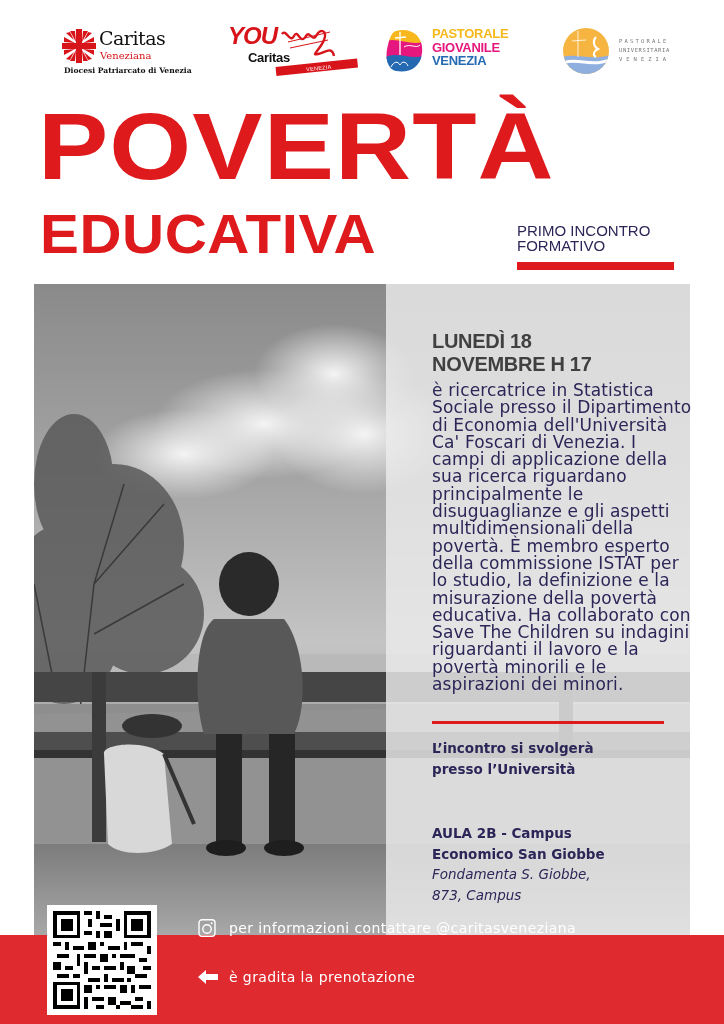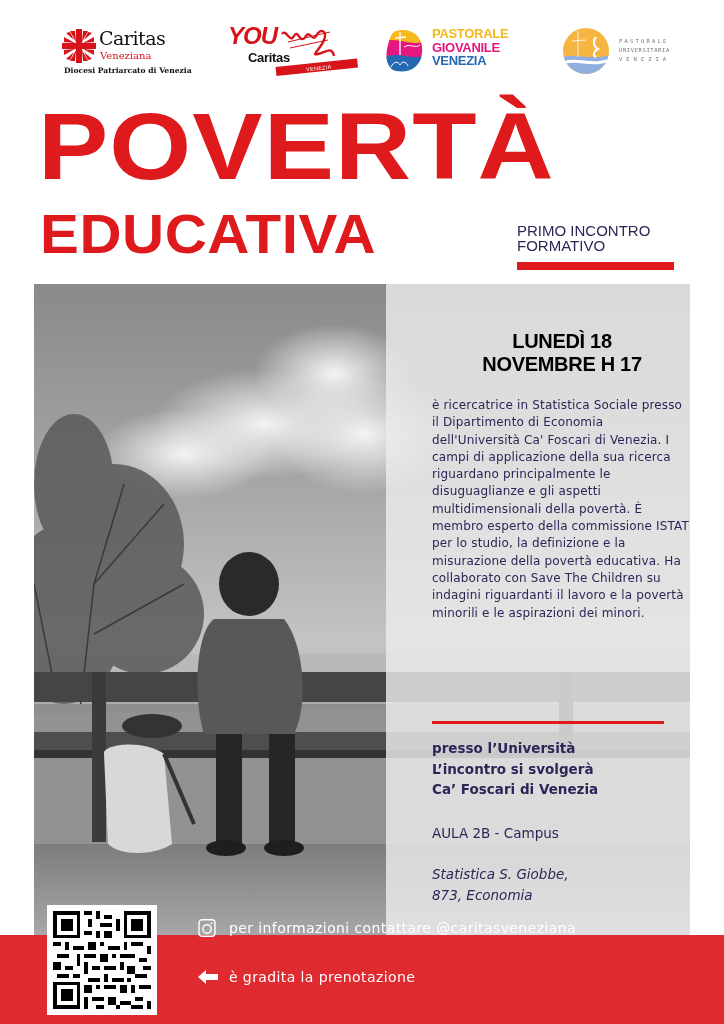--- a/index.html
+++ b/index.html
@@ -40,26 +40,26 @@
   .tag { position: absolute; left: 517px; top: 223px; font-family: "Liberation Sans", sans-serif; font-size: 15px; line-height: 15px; color: #2b2657; }
   .tag-bar { position: absolute; left: 517px; top: 262px; width: 157px; height: 8px; background: #df1a1d; }
 
   
   .photo { position: absolute; left: 34px; top: 284px; width: 656px; height: 652px; overflow: hidden; background: linear-gradient(180deg, #8a8a8a 0%, #a5a5a5 30%, #c4c4c4 55%, #b7b7b7 62%, #8f8f8f 70%, #9d9d9d 85%, #b2b2b2 100%); }
   .photo svg { position: absolute; left: 0; top: 0; }
 
   .overlay { position: absolute; left: 352px; top: 0; width: 304px; height: 652px; background: rgba(236,236,236,0.82); }
 
   .info { position: absolute; left: 432px; top: 330px; width: 260px; color: #2b2657; }
-  .date { font-family: "Liberation Sans", sans-serif; font-weight: bold; font-size: 20px; line-height: 23px; color: #000000; letter-spacing: -0.3px; text-align: center; }
+  .date { font-family: "Liberation Sans", sans-serif; font-weight: bold; font-size: 20px; line-height: 23px; color: #404040; letter-spacing: -0.3px; }
   .speaker { margin-top: 18px; font-family: "DejaVu Sans", sans-serif; font-weight: bold; font-size: 12.5px; letter-spacing: 0.7px; color: #2b2657; }
-  .bio { margin-top: 21px; font-family: "DejaVu Sans", sans-serif; font-size: 12px; line-height: 17.3px; color: #2b2657; letter-spacing: 0.15px; }
+  .bio { margin-top: 6px; font-family: "DejaVu Sans", sans-serif; font-size: 17px; line-height: 17.3px; color: #2b2657; letter-spacing: 0.15px; }
   .sep { position: absolute; left: 432px; top: 721px; width: 232px; height: 3px; background: #df1a1d; }
   .venue { position: absolute; left: 432px; top: 738px; width: 260px; font-family: "DejaVu Sans", sans-serif; font-weight: bold; font-size: 13.5px; line-height: 20.5px; color: #2b2657; }
-  .room { position: absolute; left: 432px; top: 823px; width: 260px; font-family: "DejaVu Sans", sans-serif; font-weight: normal; font-size: 13.5px; line-height: 20.5px; color: #2b2657; }
+  .room { position: absolute; left: 432px; top: 823px; width: 260px; font-family: "DejaVu Sans", sans-serif; font-weight: bold; font-size: 13.5px; line-height: 20.5px; color: #2b2657; }
   .address { position: absolute; left: 432px; top: 864px; width: 260px; font-family: "DejaVu Sans", sans-serif; font-style: italic; font-size: 13.5px; line-height: 20.5px; color: #2b2657; }
 
   
   .footer { position: absolute; left: 0; top: 935px; width: 724px; height: 89px; background: #df2a30; }
   .qr { position: absolute; left: 47px; top: 905px; width: 110px; height: 110px; background: #fff; padding: 6px; }
   .qr svg { width: 98px; height: 98px; display: block; }
   .foot-line { position: absolute; left: 197px; font-family: "DejaVu Sans", sans-serif; font-size: 14px; color: #fff; letter-spacing: 0.4px; white-space: nowrap; display: flex; align-items: center; }
   .foot-line1 { top: 952px; margin-top: 16px; }
   .foot-line2 { top: 919px; }
   .foot-icon { width: 22px; height: 18px; margin-right: 10px; display: inline-block; }
@@ -221,30 +221,30 @@
 
 <div class="info">
   <div class="date">
     <div>LUNEDÌ 18</div>
     <div>NOVEMBRE H 17</div>
   </div>
   <p class="bio">è ricercatrice in Statistica Sociale presso il Dipartimento di Economia dell'Università Ca' Foscari di Venezia. I campi di applicazione della sua ricerca riguardano principalmente le disuguaglianze e gli aspetti multidimensionali della povertà. È membro esperto della commissione ISTAT per lo studio, la definizione e la misurazione della povertà educativa. Ha collaborato con Save The Children su indagini riguardanti il lavoro e la povertà minorili e le aspirazioni dei minori.</p>
 </div>
 <div class="sep"></div>
 <div class="venue">
+  <div>L’incontro si svolgerà</div>
   <div>presso l’Università</div>
-  <div>L’incontro si svolgerà</div>
-  <div>Ca’ Foscari di Venezia</div>
 </div>
 <div class="room">
   <div>AULA 2B - Campus</div>
+  <div>Economico San Giobbe</div>
 </div>
 <div class="address">
-  <div>Statistica S. Giobbe,</div>
-  <div>873, Economia</div>
+  <div>Fondamenta S. Giobbe,</div>
+  <div>873, Campus</div>
 </div>
 
 <div class="footer"></div>
 
 <div class="qr">
   <svg viewBox="0 0 25 25" shape-rendering="crispEdges">
     <g fill="#000">
       <path d="M0,0h7v7h-7z M1,1v5h5v-5z M2,2h3v3h-3z"></path>
       <path d="M18,0h7v7h-7z M19,1v5h5v-5z M20,2h3v3h-3z"></path>
       <path d="M0,18h7v7h-7z M1,19v5h5v-5z M2,20h3v3h-3z"></path>

